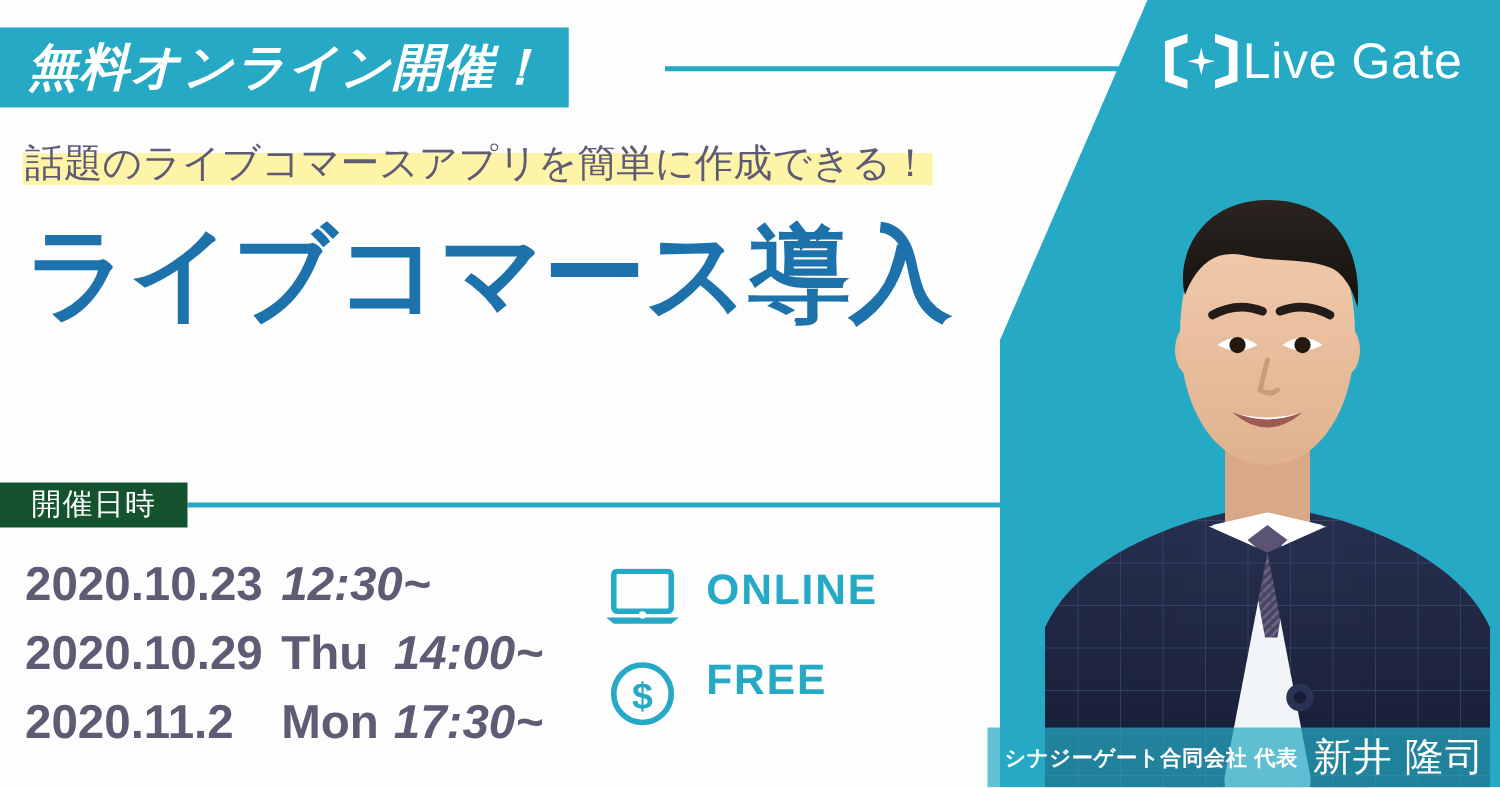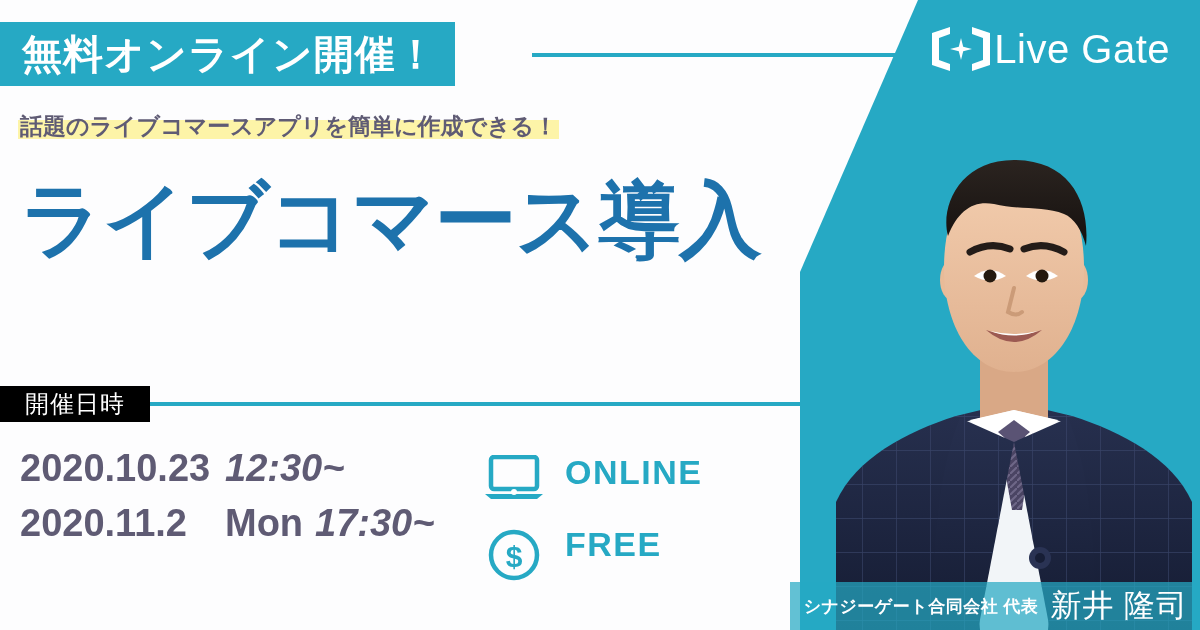--- a/index.html
+++ b/index.html
@@ -76,39 +76,40 @@
     height: 64px;
     background: #26a9c4;
     color: #ffffff;
     font-size: 40px;
     font-weight: bold;
     line-height: 64px;
     padding: 0 18px 0 22px;
     letter-spacing: 1px;
     white-space: nowrap;
     z-index: 4;
+    font-style: italic;
   }
   .badge-rule {
     position: absolute;
     left: 532px;
     top: 53px;
     width: 390px;
     height: 4px;
     background: #26a9c4;
     z-index: 3;
   }
 
   
   .subtitle {
     position: absolute;
     left: 18px;
     top: 112px;
     z-index: 4;
-    font-size: 23px;
-    font-weight: bold;
+    font-size: 31px;
+    font-weight: normal;
     color: #5f5b74;
     line-height: 1.25;
     white-space: nowrap;
   }
   .subtitle .marker {
     background: linear-gradient(to bottom,
         rgba(253,244,168,0) 0%,
         rgba(253,244,168,0) 26%,
         #fdf4a8 26%,
         #fdf4a8 100%);
@@ -137,21 +138,21 @@
     letter-spacing: -0.5px;
   }
 
   
   .date-badge {
     position: absolute;
     left: 0;
     top: 386px;
     width: 150px;
     height: 36px;
-    background: #000000;
+    background: #14532d;
     color: #ffffff;
     font-size: 24px;
     line-height: 36px;
     text-align: center;
     letter-spacing: 1px;
     z-index: 4;
     box-sizing: border-box;
   }
   .date-rule {
     position: absolute;
@@ -338,20 +339,25 @@
 
   <div class="date-badge">開催日時</div>
   <div class="date-rule"></div>
 
   <div class="dates">
     <div class="date-row">
       <span class="d-date">2020.10.23</span>
       <span class="d-time">12:30~</span>
     </div>
     <div class="date-row">
+      <span class="d-date">2020.10.29</span>
+      <span class="d-day">Thu</span>
+      <span class="d-time">14:00~</span>
+    </div>
+    <div class="date-row">
       <span class="d-date">2020.11.2</span>
       <span class="d-day">Mon</span>
       <span class="d-time">17:30~</span>
     </div>
   </div>
 
   <div class="infos">
     <div class="info-row">
       <svg class="info-icon" width="62" height="48" viewBox="0 0 62 48">
         <rect x="8" y="2" width="46" height="32" rx="3" fill="none" stroke="#26a9c4" stroke-width="4.5"></rect>

